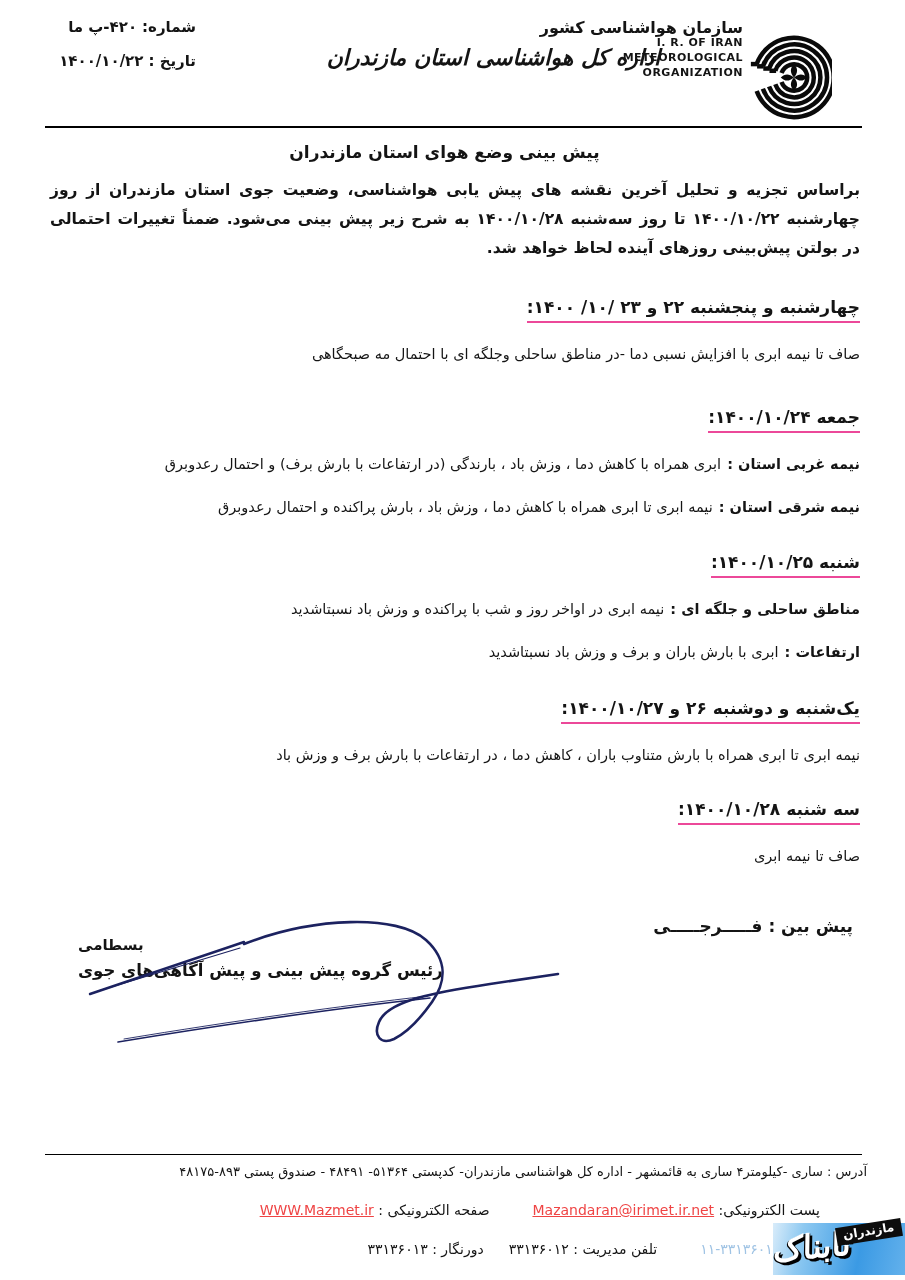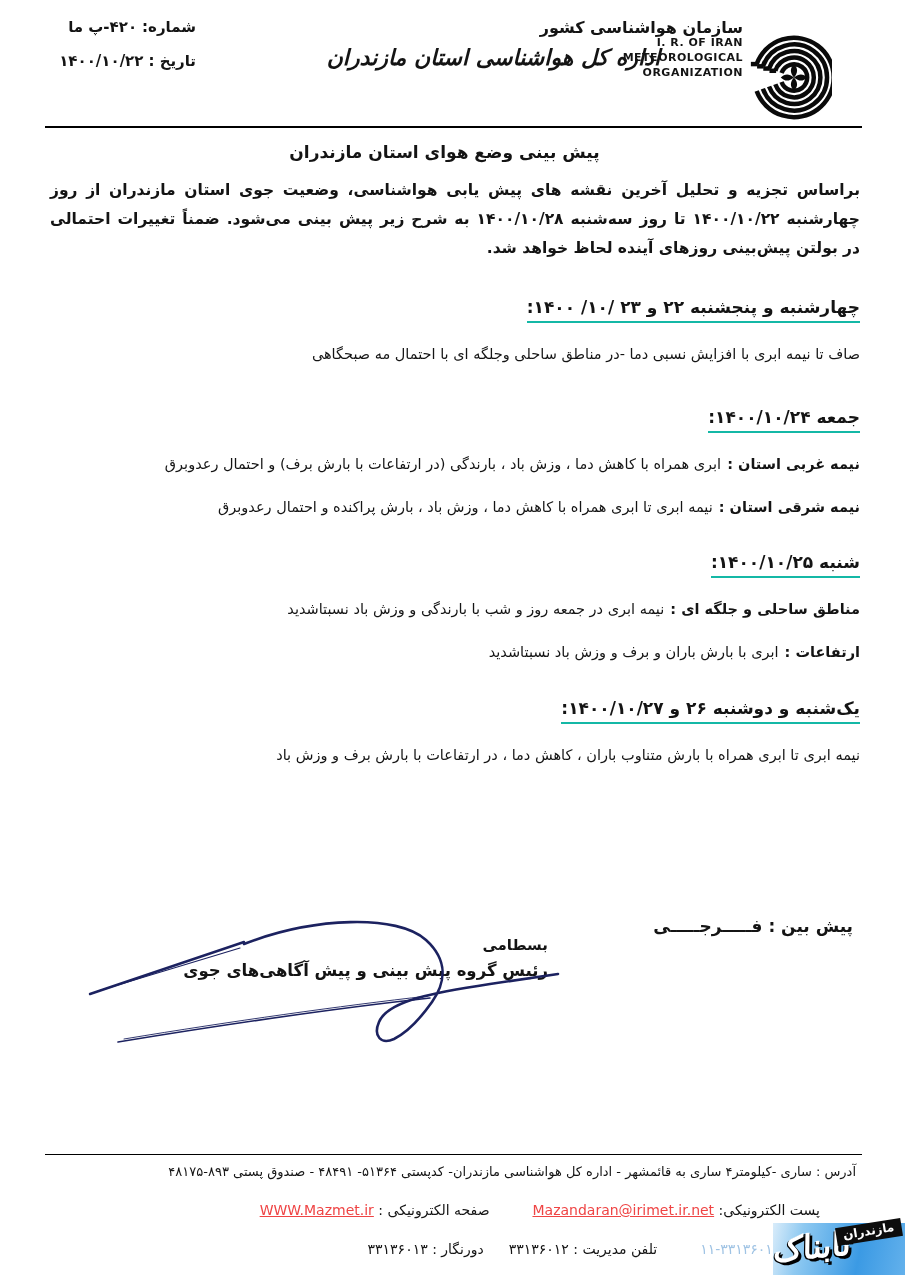--- a/index.html
+++ b/index.html
@@ -23,32 +23,32 @@
   .logo-spiral { position: absolute; top: 26px; right: 73px; }
   .rule1 { position: absolute; top: 126px; left: 45px; right: 43px; border-top: 2px solid #000; }
   
   .title { position: absolute; top: 142px; left: 0; right: 16px; text-align: center; direction: rtl; font-weight: bold; font-size: 17px; }
   .intro {
     position: absolute; top: 176px; right: 45px; left: 50px; direction: rtl;
     text-align: justify; font-weight: bold; font-size: 15.5px; line-height: 29px;
   }
   .sec { position: absolute; right: 45px; left: 50px; direction: rtl; text-align: right; }
   .sec-h { font-weight: bold; font-size: 17px; }
-  .sec-h .u { display: inline-block; border-bottom: 2px solid #14b8a6; padding-bottom: 4px; }
+  .sec-h .u { display: inline-block; border-bottom: 2px solid #ec4899; padding-bottom: 4px; }
   .sec-line { margin-top: 19px; font-size: 14.5px; line-height: 24px; }
   .lead { font-weight: bold; margin-left: 6px; }
   
   .sig-right { position: absolute; top: 916px; right: 52px; direction: rtl; font-weight: bold; font-size: 17px; white-space: nowrap; }
-  .sig-left { position: absolute; top: 936px; left: 78px; width: 470px; direction: rtl; text-align: right; }
+  .sig-left { position: absolute; top: 936px; left: 78px; width: 470px; direction: rtl; text-align: left; }
   .sig-name { font-weight: bold; font-size: 15px; }
   .sig-title { font-weight: bold; font-size: 16.5px; margin-top: 7px; }
   .sig-ink { position: absolute; top: 912px; left: 58px; pointer-events: none; }
   
   .rule2 { position: absolute; top: 1154px; left: 45px; right: 43px; border-top: 1.5px solid #000; }
-  .addr { position: absolute; top: 1164px; right: 49px; left: 45px; direction: rtl; text-align: right; font-size: 13px; white-space: nowrap; }
+  .addr { position: absolute; top: 1164px; right: 38px; left: 45px; direction: rtl; text-align: right; font-size: 13px; white-space: nowrap; }
   .emails { position: absolute; top: 1202px; right: 85px; direction: rtl; font-size: 14px; white-space: nowrap; }
   .phones { position: absolute; top: 1241px; right: 97px; direction: rtl; font-size: 14px; white-space: nowrap; }
   .gap { display: inline-block; width: 34px; }
   a.link { color: #ef4444; text-decoration: underline; cursor: pointer; }
   .faded { color: #9fc3e4; }
   
   .wm {
     position: absolute; right: 0; bottom: 5px; width: 132px; height: 52px; z-index: 5;
     background: linear-gradient(102deg, #d9ecfa 0%, #8ec9f1 22%, #3b9ae4 65%, #63b1ec 100%);
   }
@@ -114,29 +114,33 @@
   </div>
 
   <div class="sec" style="top:407px">
     <div class="sec-h"><span class="u">جمعه ۱۴۰۰/۱۰/۲۴:</span></div>
     <div class="sec-line"><span class="lead">نیمه غربی استان :</span><span>ابری همراه با کاهش دما ، وزش باد ، بارندگی (در ارتفاعات با بارش برف) و احتمال رعدوبرق</span></div>
     <div class="sec-line"><span class="lead">نیمه شرقی استان :</span><span>نیمه ابری تا ابری همراه با کاهش دما ، وزش باد ، بارش پراکنده و احتمال رعدوبرق</span></div>
   </div>
 
   <div class="sec" style="top:552px">
     <div class="sec-h"><span class="u">شنبه ۱۴۰۰/۱۰/۲۵:</span></div>
-    <div class="sec-line"><span class="lead">مناطق ساحلی و جلگه ای :</span><span>نیمه ابری در جمعه روز و شب با بارندگی و وزش باد نسبتاشدید</span></div>
+    <div class="sec-line"><span class="lead">مناطق ساحلی و جلگه ای :</span><span>نیمه ابری در اواخر روز و شب با پراکنده و وزش باد نسبتاشدید</span></div>
     <div class="sec-line"><span class="lead">ارتفاعات :</span><span>ابری با بارش باران و برف و وزش باد نسبتاشدید</span></div>
   </div>
 
   <div class="sec" style="top:698px">
     <div class="sec-h"><span class="u">یک‌شنبه و دوشنبه ۲۶ و ۱۴۰۰/۱۰/۲۷:</span></div>
     <div class="sec-line"><span>نیمه ابری تا ابری همراه با بارش متناوب باران ، کاهش دما ، در ارتفاعات با بارش برف و وزش باد</span></div>
   </div>
 
+  <div class="sec" style="top:799px">
+    <div class="sec-h"><span class="u">سه شنبه ۱۴۰۰/۱۰/۲۸:</span></div>
+    <div class="sec-line"><span>صاف تا نیمه ابری</span></div>
+  </div>
 
   <div class="sig-right">
     <span>پیش بین :</span>
     <span>فـــــرجـــــی</span>
   </div>
   <div class="sig-left">
     <div class="sig-name">بسطامی</div>
     <div class="sig-title">رئیس گروه پیش بینی و پیش آگاهی‌های جوی</div>
   </div>
   <svg class="sig-ink" width="520" height="145" viewBox="0 0 520 145">

